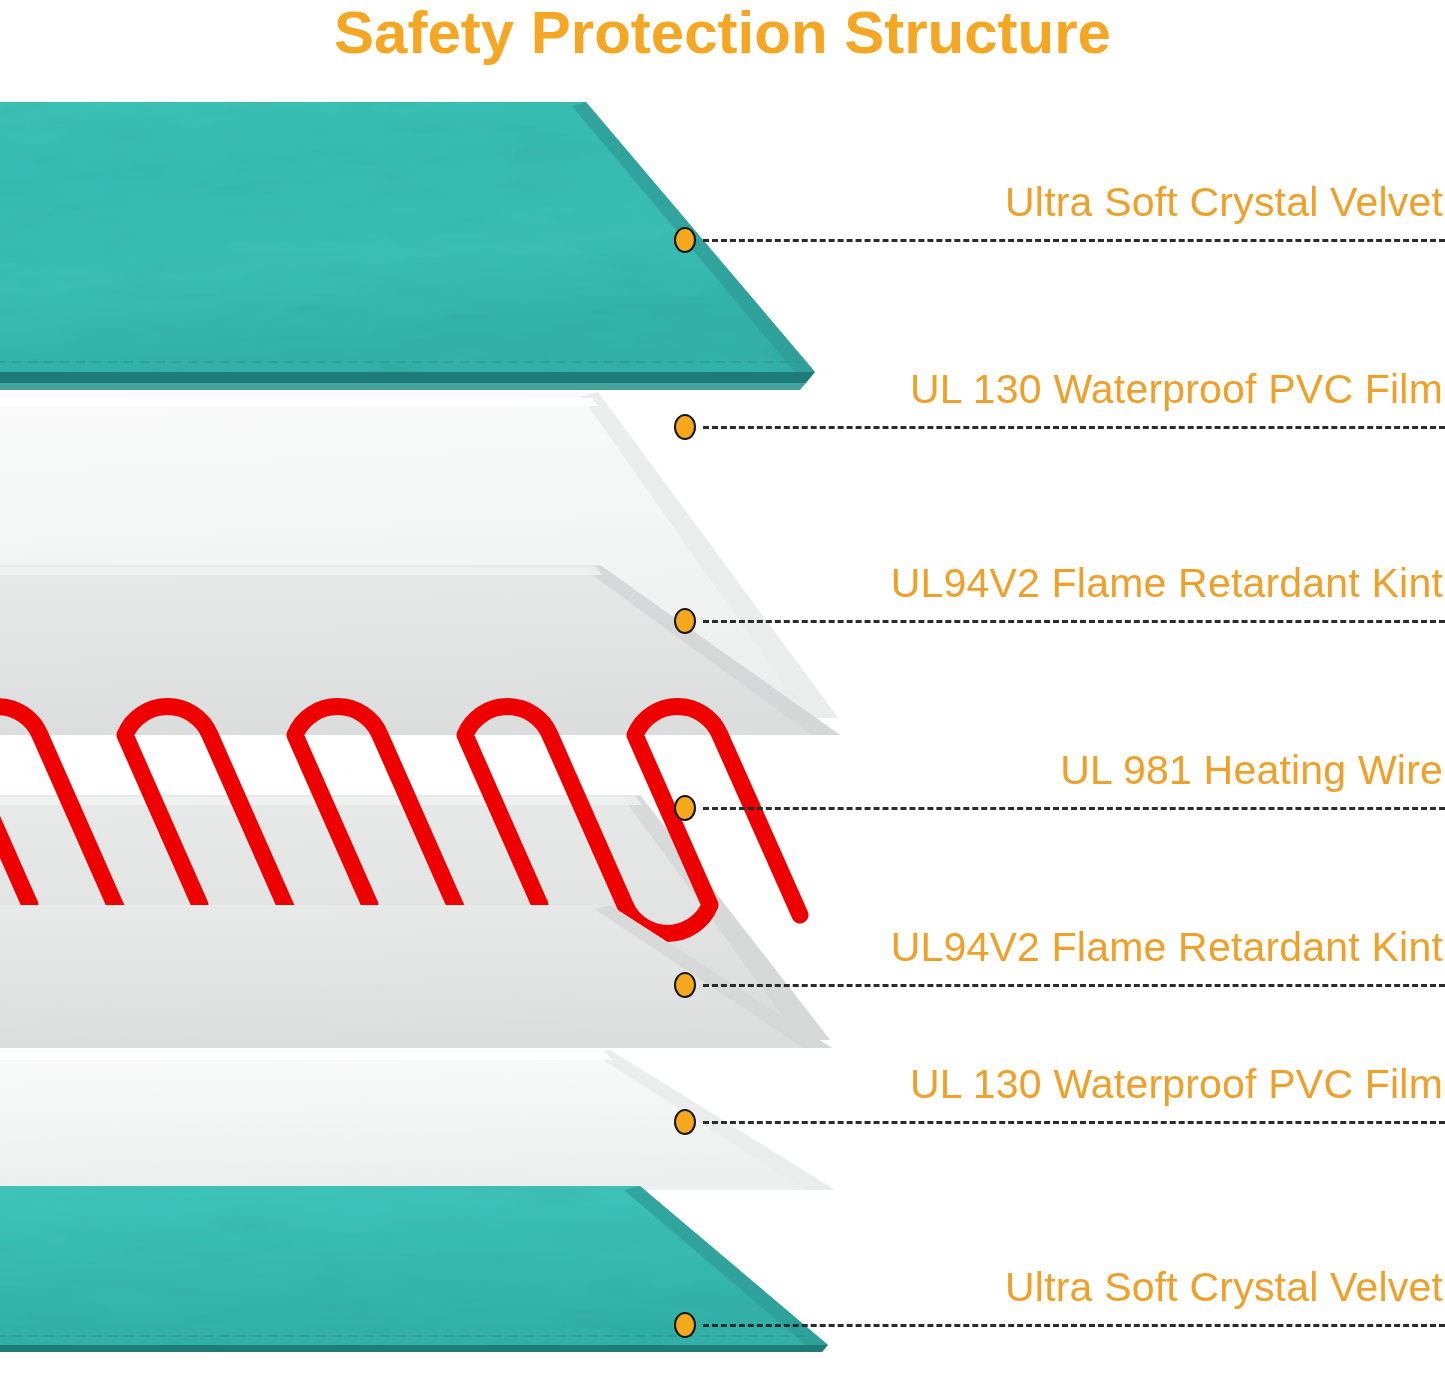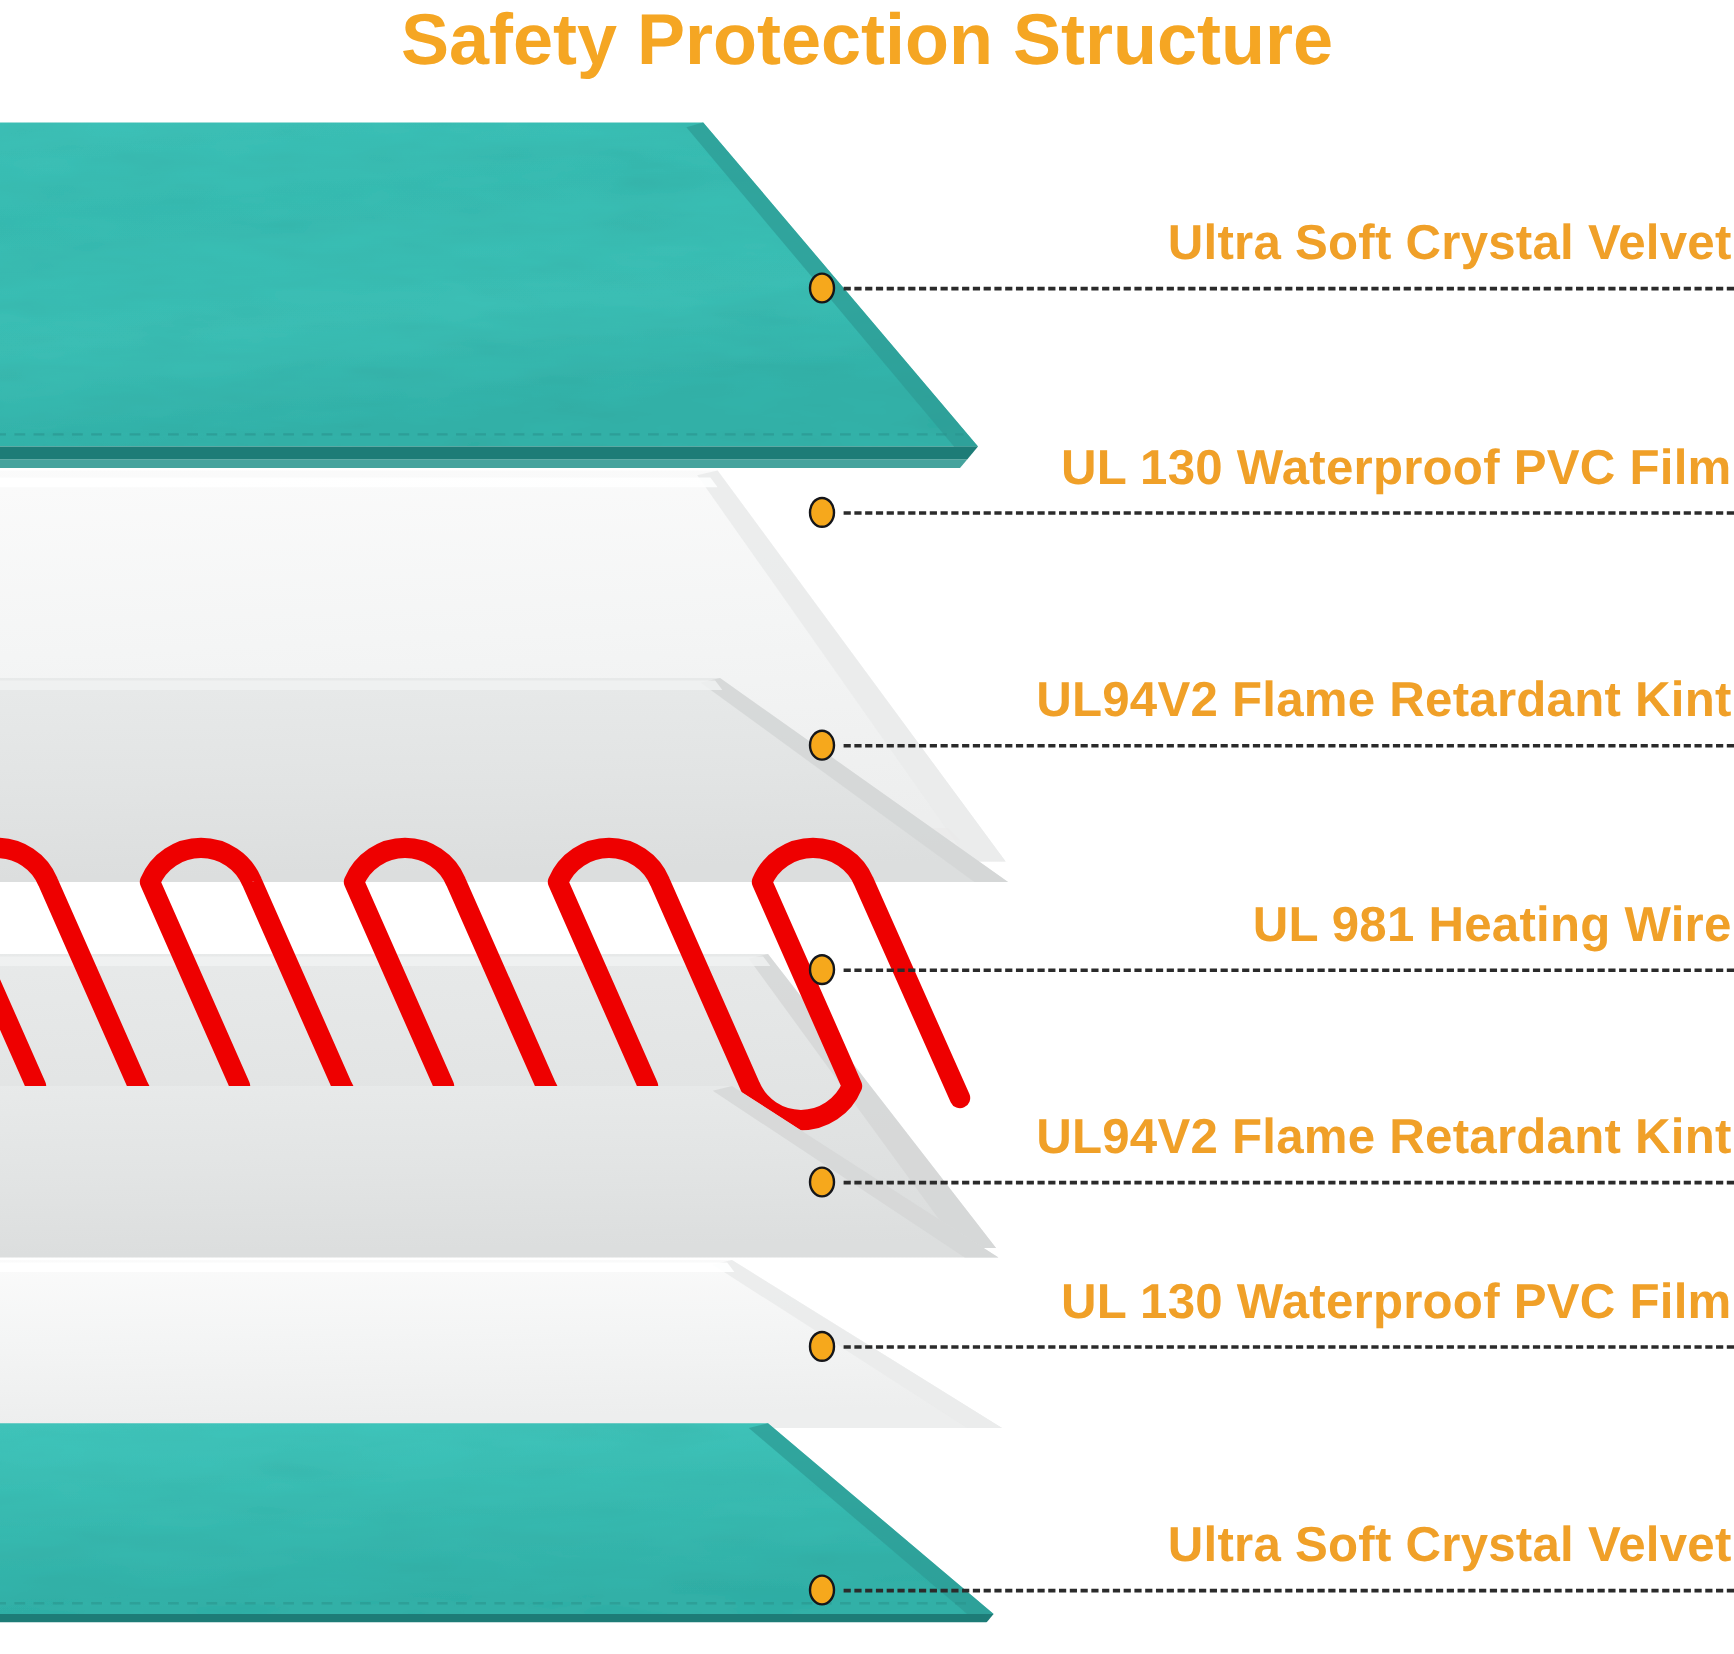--- a/index.html
+++ b/index.html
@@ -86,21 +86,20 @@
   }
 
   .callout-label {
     position: absolute;
     right: 2px;
     bottom: 14px;
     font-size: 41px;
     color: #F0A028;
     white-space: nowrap;
     letter-spacing: 0.2px;
-    font-weight: bold;
   }
 </style>
 </head>
 <body>
 
 <div id="page">
 
   <div id="title">Safety Protection Structure</div>
 
   <div id="stage">

